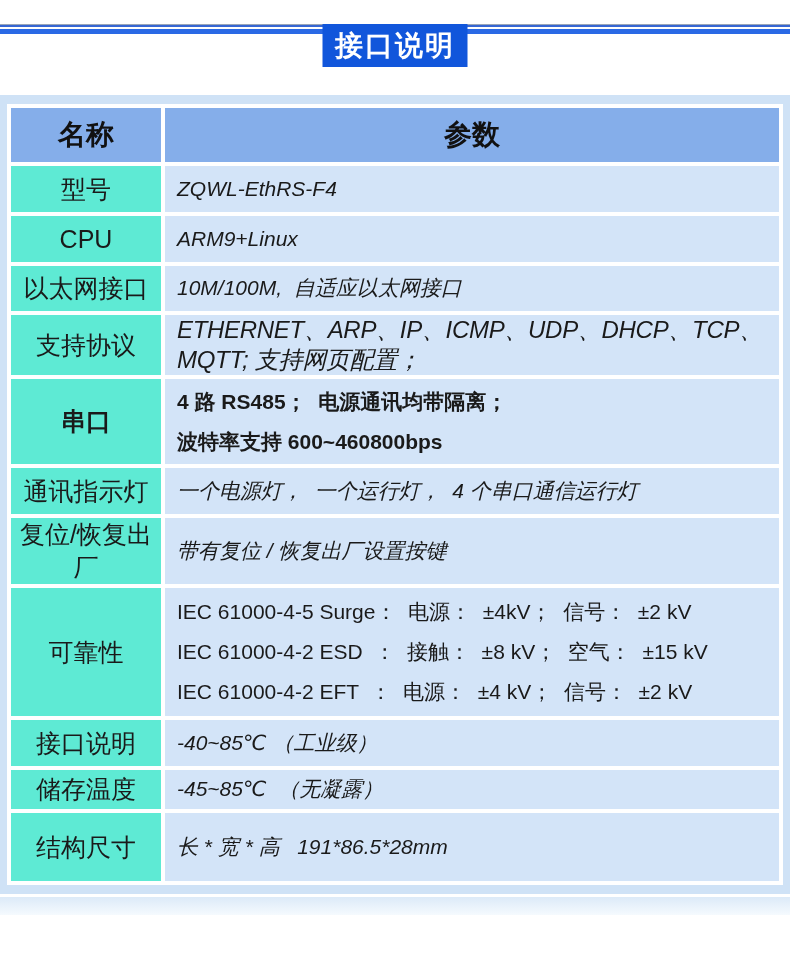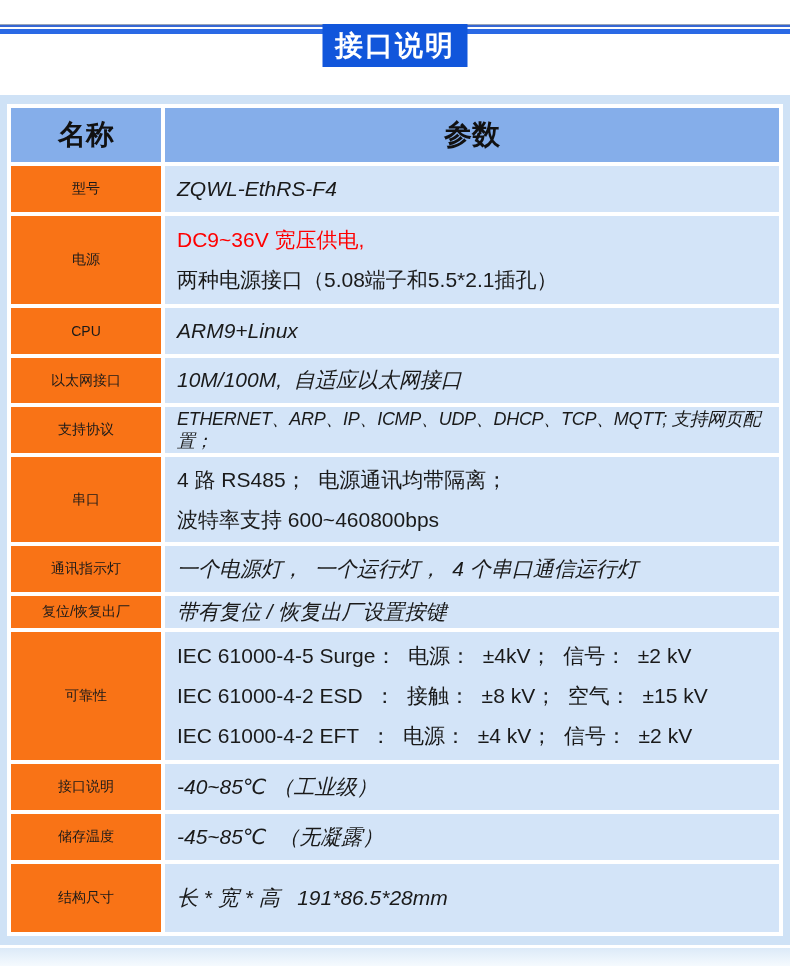--- a/index.html
+++ b/index.html
@@ -40,33 +40,33 @@
   }
   col.c-name  { width: 150px; }
   col.c-value { width: 614px; }
   th, td { vertical-align: middle; padding: 0; }
   th {
     background: #85aeea;
     font-size: 28px; font-weight: 700; color: #111;
     text-align: center; height: 54px;
   }
   td.name {
-    background: #f97316;
-    font-size: 14px; text-align: center;
+    background: #5eead4;
+    font-size: 25px; text-align: center;
     padding: 0 2px;
   }
   td.value {
     background: #d3e4f8;
     font-size: 21px; text-align: left;
     padding-left: 12px; padding-right: 6px;
   }
   .vline { line-height: 40px; white-space: pre-wrap; }
   .single { line-height: 1.25; white-space: pre-wrap; font-style: italic; }
   .red { color: #ff0000; }
-  .protocols { font-size: 18px; letter-spacing: -0.3px; }
+  .protocols { font-size: 24px; letter-spacing: -0.3px; }
   
   .bottom-strip {
     margin-top: 3px; height: 18px;
     background: linear-gradient(#dceaf8, #f5fafe);
   }
 </style>
 </head>
 <body>
 
 <div class="title-band">
@@ -93,27 +93,20 @@
       <th>参数</th>
     </tr>
 
     <tr style="height:46px;">
       <td class="name">型号</td>
       <td class="value">
         <div class="single">ZQWL-EthRS-F4</div>
       </td>
     </tr>
 
-    <tr style="height:88px;">
-      <td class="name">电源</td>
-      <td class="value">
-        <div class="vline red">DC9~36V 宽压供电,</div>
-        <div class="vline">两种电源接口（5.08端子和5.5*2.1插孔）</div>
-      </td>
-    </tr>
 
     <tr style="height:46px;margin-top:20px;">
       <td class="name">CPU</td>
       <td class="value">
         <div class="single">ARM9+Linux</div>
       </td>
     </tr>
 
     <tr style="height:45px;">
       <td class="name">以太网接口</td>
@@ -122,21 +115,21 @@
       </td>
     </tr>
 
     <tr style="height:46px;margin-top:16px;">
       <td class="name">支持协议</td>
       <td class="value">
         <div class="single protocols">ETHERNET、ARP、IP、ICMP、UDP、DHCP、TCP、MQTT; 支持网页配置；</div>
       </td>
     </tr>
 
-    <tr style="height:85px;">
+    <tr style="height:85px;font-weight:bold;">
       <td class="name">串口</td>
       <td class="value">
         <div class="vline">4 路 RS485；  电源通讯均带隔离；</div>
         <div class="vline">波特率支持 600~460800bps</div>
       </td>
     </tr>
 
     <tr style="height:46px;border-radius:13px;">
       <td class="name">通讯指示灯</td>
       <td class="value">
@@ -160,21 +153,21 @@
       </td>
     </tr>
 
     <tr style="height:46px;">
       <td class="name">接口说明</td>
       <td class="value">
         <div class="single">-40~85℃ （工业级）</div>
       </td>
     </tr>
 
-    <tr style="height:46px;">
+    <tr style="height:39px;">
       <td class="name">储存温度</td>
       <td class="value">
         <div class="single">-45~85℃  （无凝露）</div>
       </td>
     </tr>
 
     <tr style="height:68px;">
       <td class="name">结构尺寸</td>
       <td class="value">
         <div class="single">长 * 宽 * 高   191*86.5*28mm</div>

